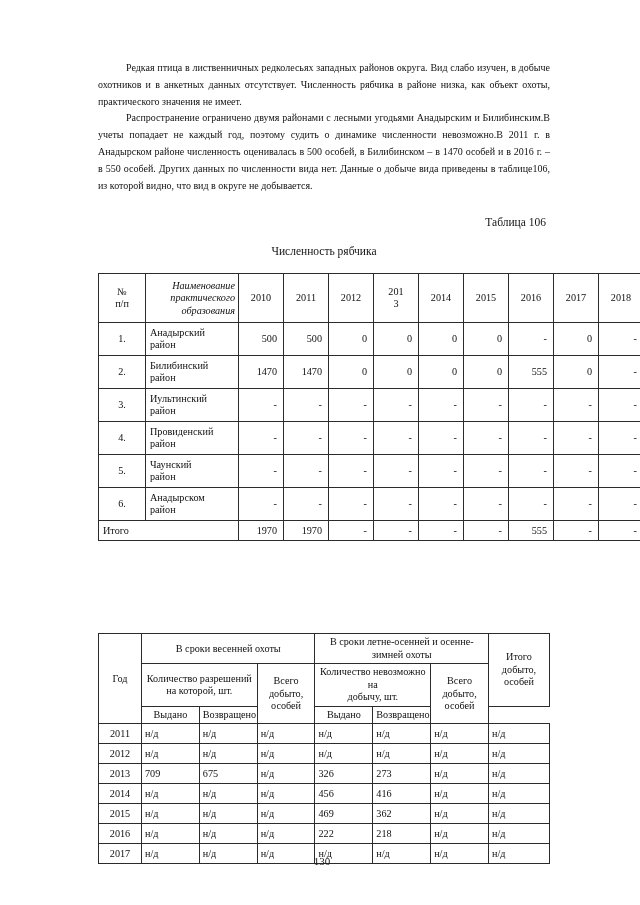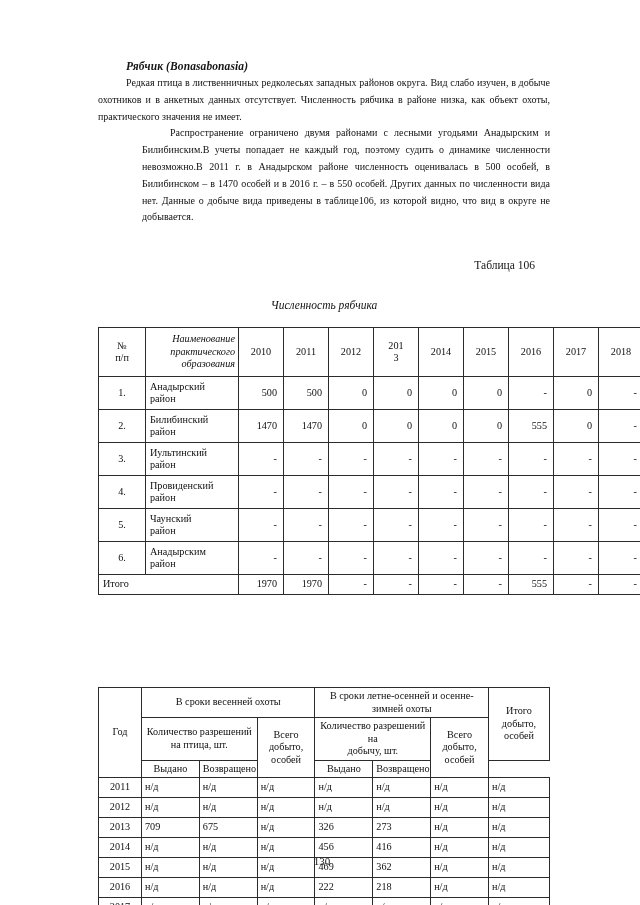--- a/index.html
+++ b/index.html
@@ -39,35 +39,34 @@
   }
   p.para {
     margin: 0;
     font-size: 10px;
     line-height: 16.8px;
     text-align: justify;
     text-indent: 28px;
     color: #111111;
     hyphens: none;
   }
-  p.para + p.para { margin-top: 0px; margin-left: 44px; }
+  p.para + p.para { margin-top: 0px; }
 
   
   .tbl-number {
     font-size: 11.5px;
     color: #131313;
     text-align: right;
-    margin: 15px;
+    margin: 4px;
   }
   .tbl-caption {
     font-size: 11.5px;
     color: #131313;
     text-align: center;
     margin: 0;
-    font-style: italic;
   }
 
   
   table.doc-table {
     border-collapse: collapse;
     font-size: 10.2px;
     color: #0e0e0e;
     table-layout: fixed;
   }
   table.doc-table td,
@@ -122,21 +121,20 @@
   .sp-t2 { height: 16px; }
   .sp-t3 { height: 18px; }
   .sp-big { height: 37px; }
 </style>
 </head>
 <body>
 
 <div class="page">
   <div class="content">
 
-    <div class="species-title">Рябчик (Bonasabonasia)</div>
     <p class="para">Редкая птица в лиственничных редколесьях западных районов округа. Вид слабо изучен, в добыче охотников и в анкетных данных отсутствует. Численность рябчика в районе низка, как объект охоты, практического значения не имеет.</p>
     <p class="para">Распространение ограничено двумя районами с лесными угодьями   Анадырским и Билибинским.В учеты попадает не каждый год, поэтому судить о динамике численности невозможно.В 2011 г. в Анадырском районе численность оценивалась в 500 особей, в Билибинском – в 1470 особей  и в 2016 г. – в 550 особей. Других данных по численности вида нет. Данные о добыче вида приведены в таблице106, из которой видно, что вид в округе не добывается.</p>
 
     <div class="sp-t3"></div>
     <div class="tbl-number">Таблица 106</div>
     <div class="sp-t1"></div>
     <div class="tbl-caption">Численность рябчика</div>
     <div class="sp-t2"></div>
 
     <table class="doc-table" id="table-106">
@@ -240,21 +238,21 @@
           <td class="c-val">-</td>
           <td class="c-val">-</td>
           <td class="c-val">-</td>
           <td class="c-val">-</td>
           <td class="c-val">-</td>
           <td class="c-val">-</td>
         </tr>
         <tr class="row-data">
           <td class="c-np">6.</td>
           <td class="c-name">
-            <div>Анадырским</div>
+            <div>Анадырском</div>
             <div>район</div>
           </td>
           <td class="c-val">-</td>
           <td class="c-val">-</td>
           <td class="c-val">-</td>
           <td class="c-val">-</td>
           <td class="c-val">-</td>
           <td class="c-val">-</td>
           <td class="c-val">-</td>
           <td class="c-val">-</td>
@@ -290,29 +288,29 @@
           </th>
           <th rowspan="2" class="w-itogo">
             <div>Итого</div>
             <div>добыто,</div>
             <div>особей</div>
           </th>
         </tr>
         <tr>
           <th colspan="2">
             <div>Количество разрешений</div>
-            <div>на птица, шт.</div>
+            <div>на которой, шт.</div>
           </th>
           <th rowspan="2" class="w-vsego">
             <div>Всего</div>
             <div>добыто,</div>
             <div>особей</div>
           </th>
           <th colspan="2">
-            <div>Количество разрешений на</div>
+            <div>Количество невозможно на</div>
             <div>добычу, шт.</div>
           </th>
           <th rowspan="2" class="w-vsego">
             <div>Всего</div>
             <div>добыто,</div>
             <div>особей</div>
           </th>
         </tr>
         <tr>
           <th class="w-vyd">Выдано</th>

